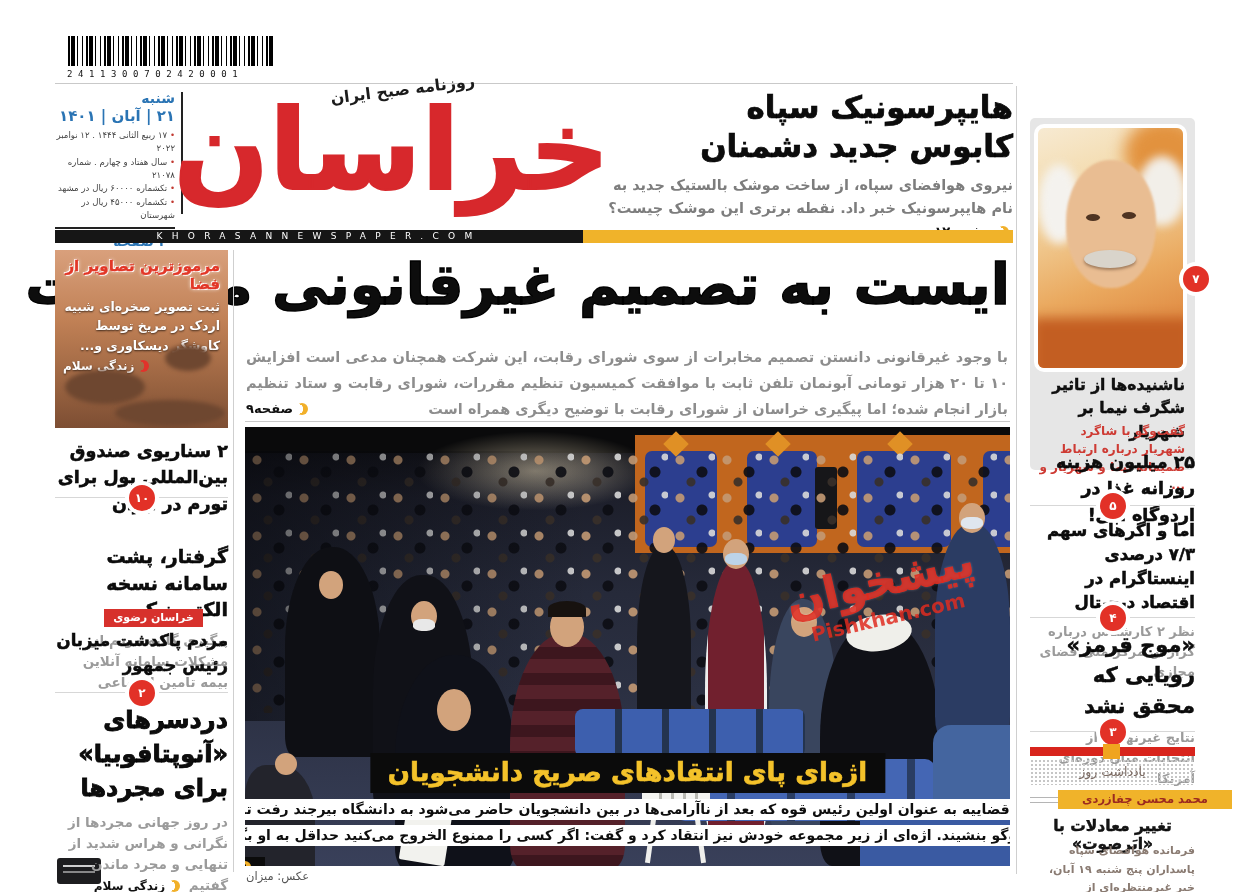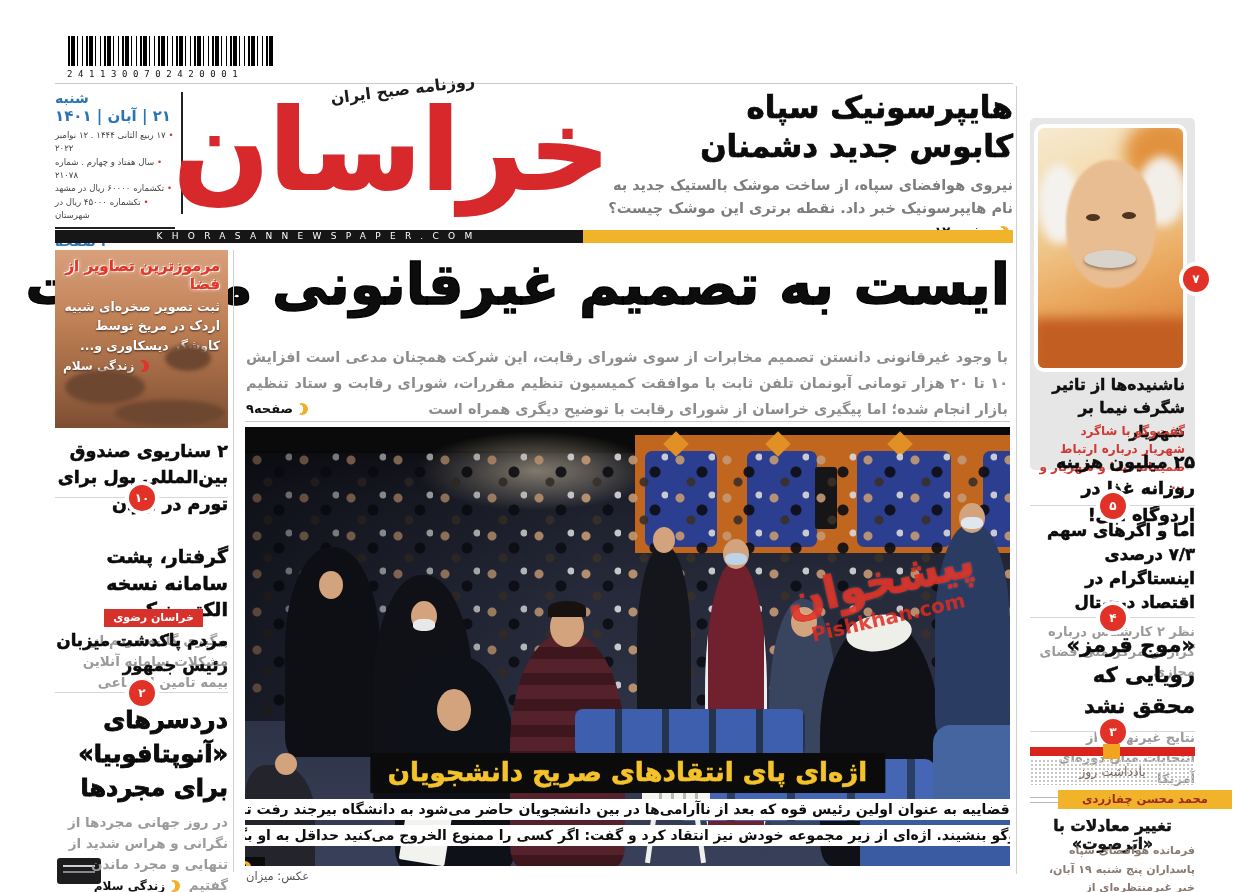--- a/index.html
+++ b/index.html
@@ -4,21 +4,21 @@
 <style>
   html,body{margin:0;padding:0;background:#888;}
   .page{position:relative;width:1250px;height:892px;background:#fff;overflow:hidden;
         font-family:"DejaVu Sans",sans-serif;margin:0 auto;}
   .x{position:absolute;}
   .rtl{direction:rtl;unicode-bidi:embed;}
   
   .barcode{background:repeating-linear-gradient(90deg,#000 0 2px,#fff 2px 3px,#000 3px 7px,#fff 7px 9px,#000 9px 10px,#fff 10px 14px,#000 14px 15px,#fff 15px 18px);}
   .bdigits{font-family:"DejaVu Sans Mono",monospace;font-size:9px;letter-spacing:5.6px;color:#111;}
   
-  .mh{direction:rtl;text-align:left;color:#333;}
+  .mh{direction:rtl;text-align:right;color:#333;}
   .mh .day{color:#2a74b4;font-weight:bold;font-size:14px;}
   .mh .date{color:#2a74b4;font-weight:bold;font-size:15px;margin:1px 0 4px;}
   .mh .ln{font-size:8.6px;color:#444;line-height:1.55;}
   .mh .ln::before{content:"• ";color:#c23a32;}
   .mh .rule{height:2px;background:#222;margin:5px 0 4px;}
   .mh .pg{color:#2a74b4;font-weight:bold;font-size:13.5px;margin-bottom:2px;}
   .mh .ln2{font-size:8.3px;color:#777;line-height:1.55;}
   .mh .ln2::before{content:"• ";color:#999;}
   .logo{color:#d7282c;font-weight:bold;text-align:center;font-size:112px;line-height:148px;
         -webkit-text-stroke:2px #d7282c;white-space:nowrap;}

